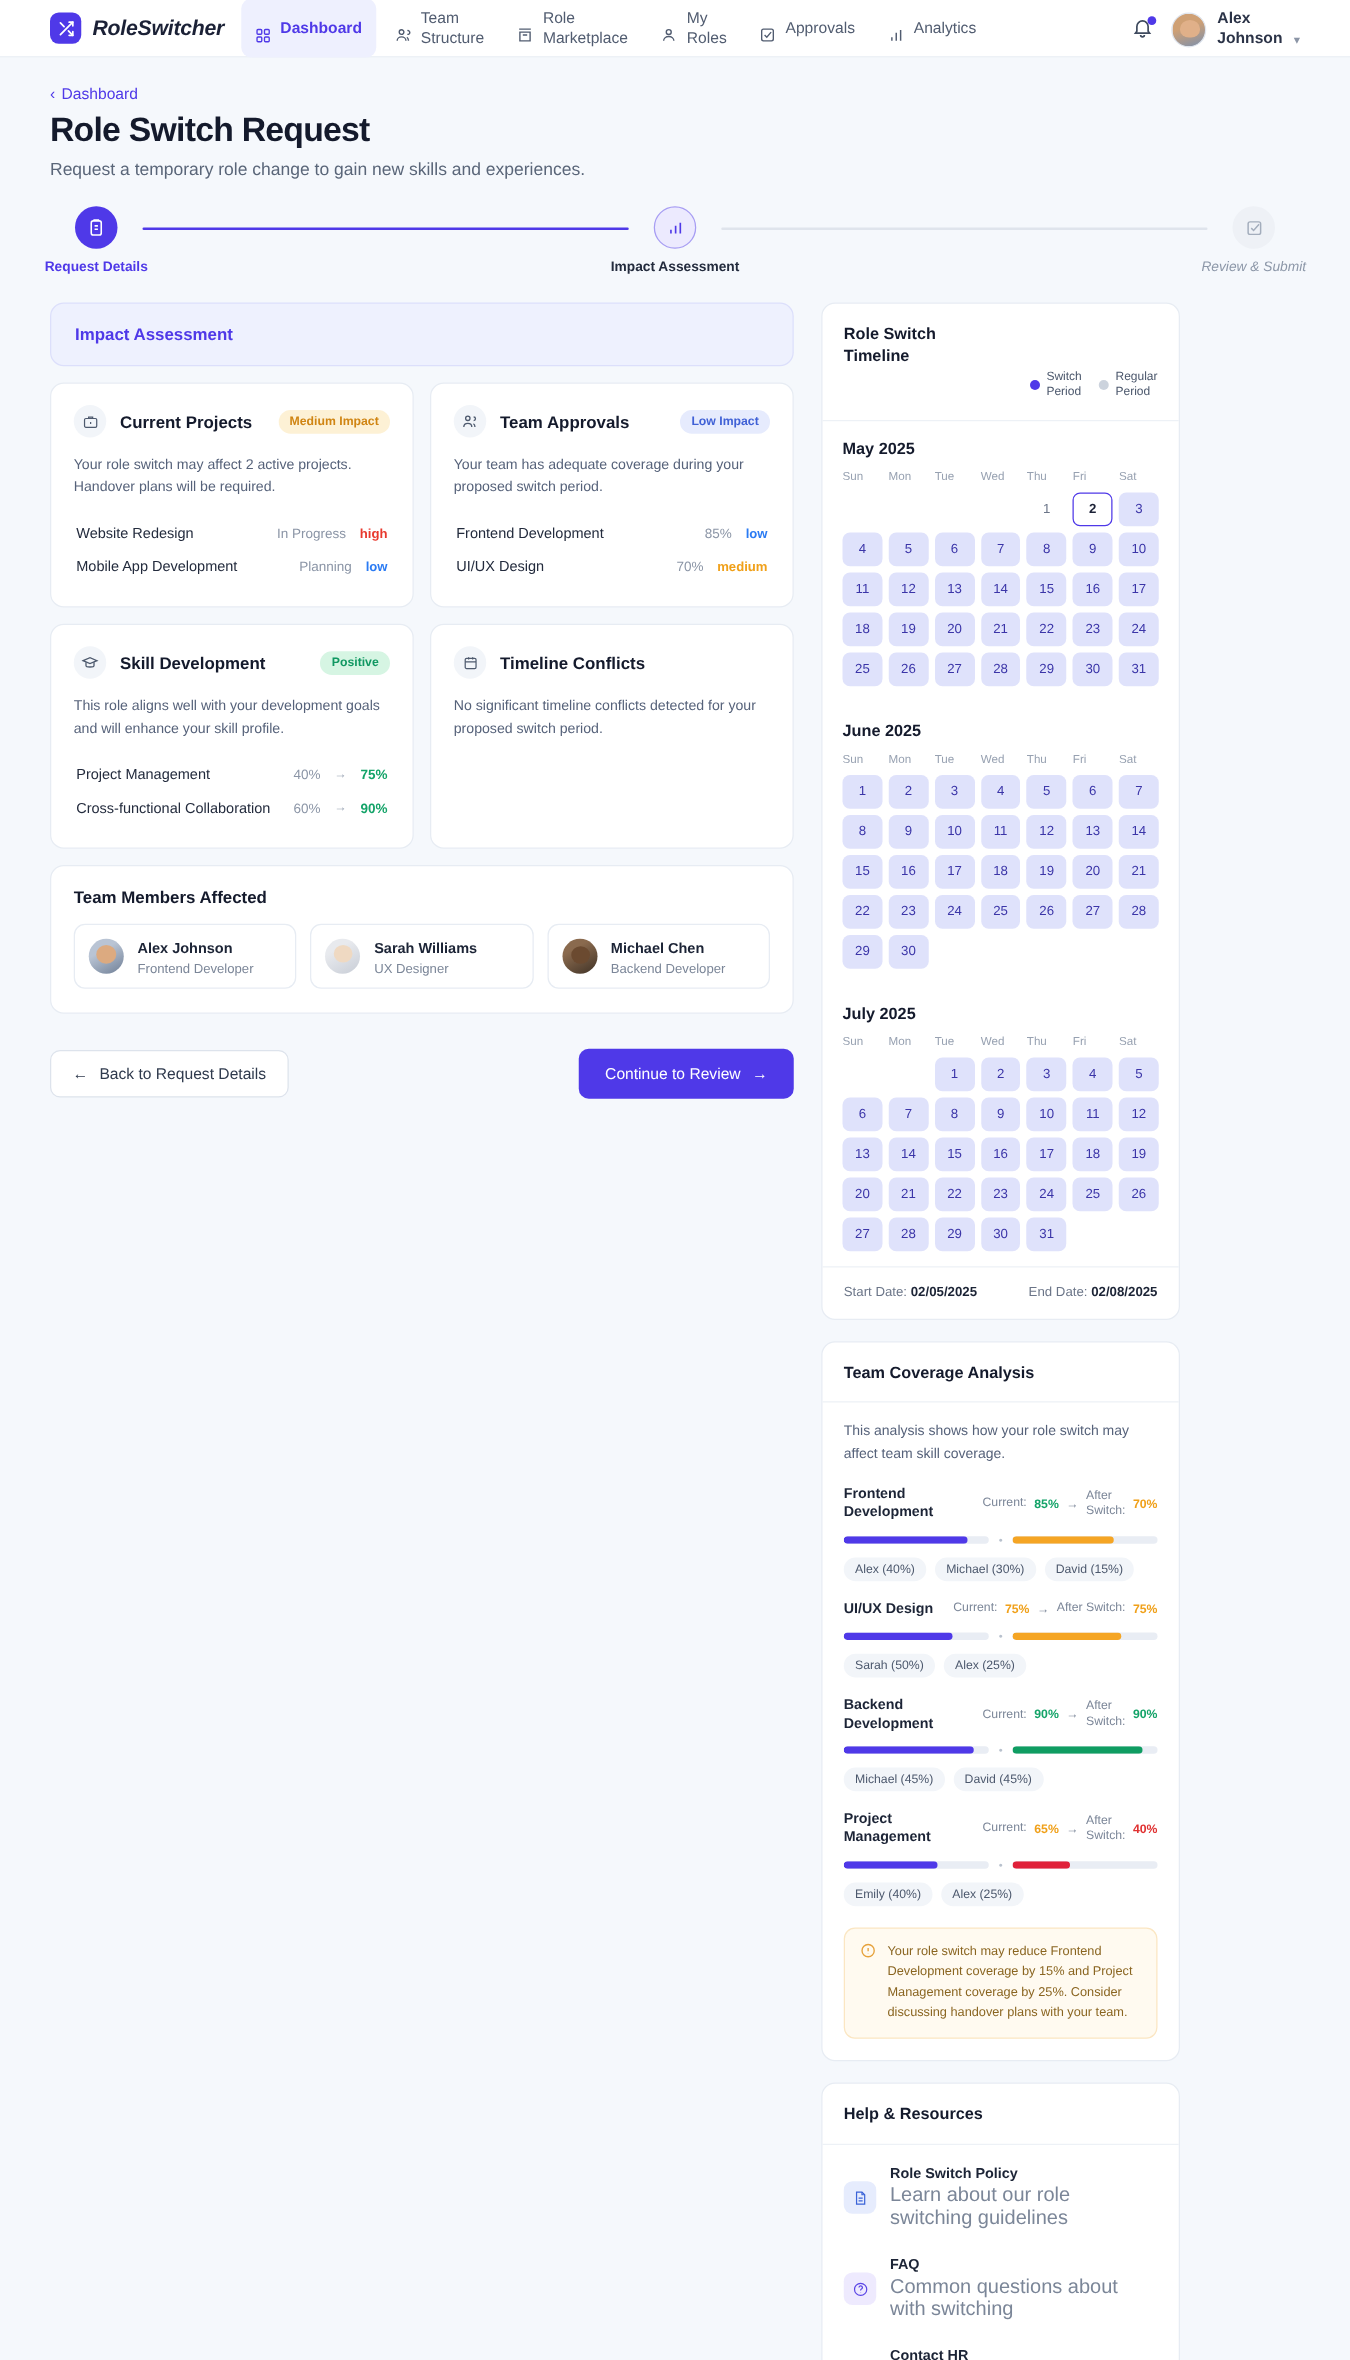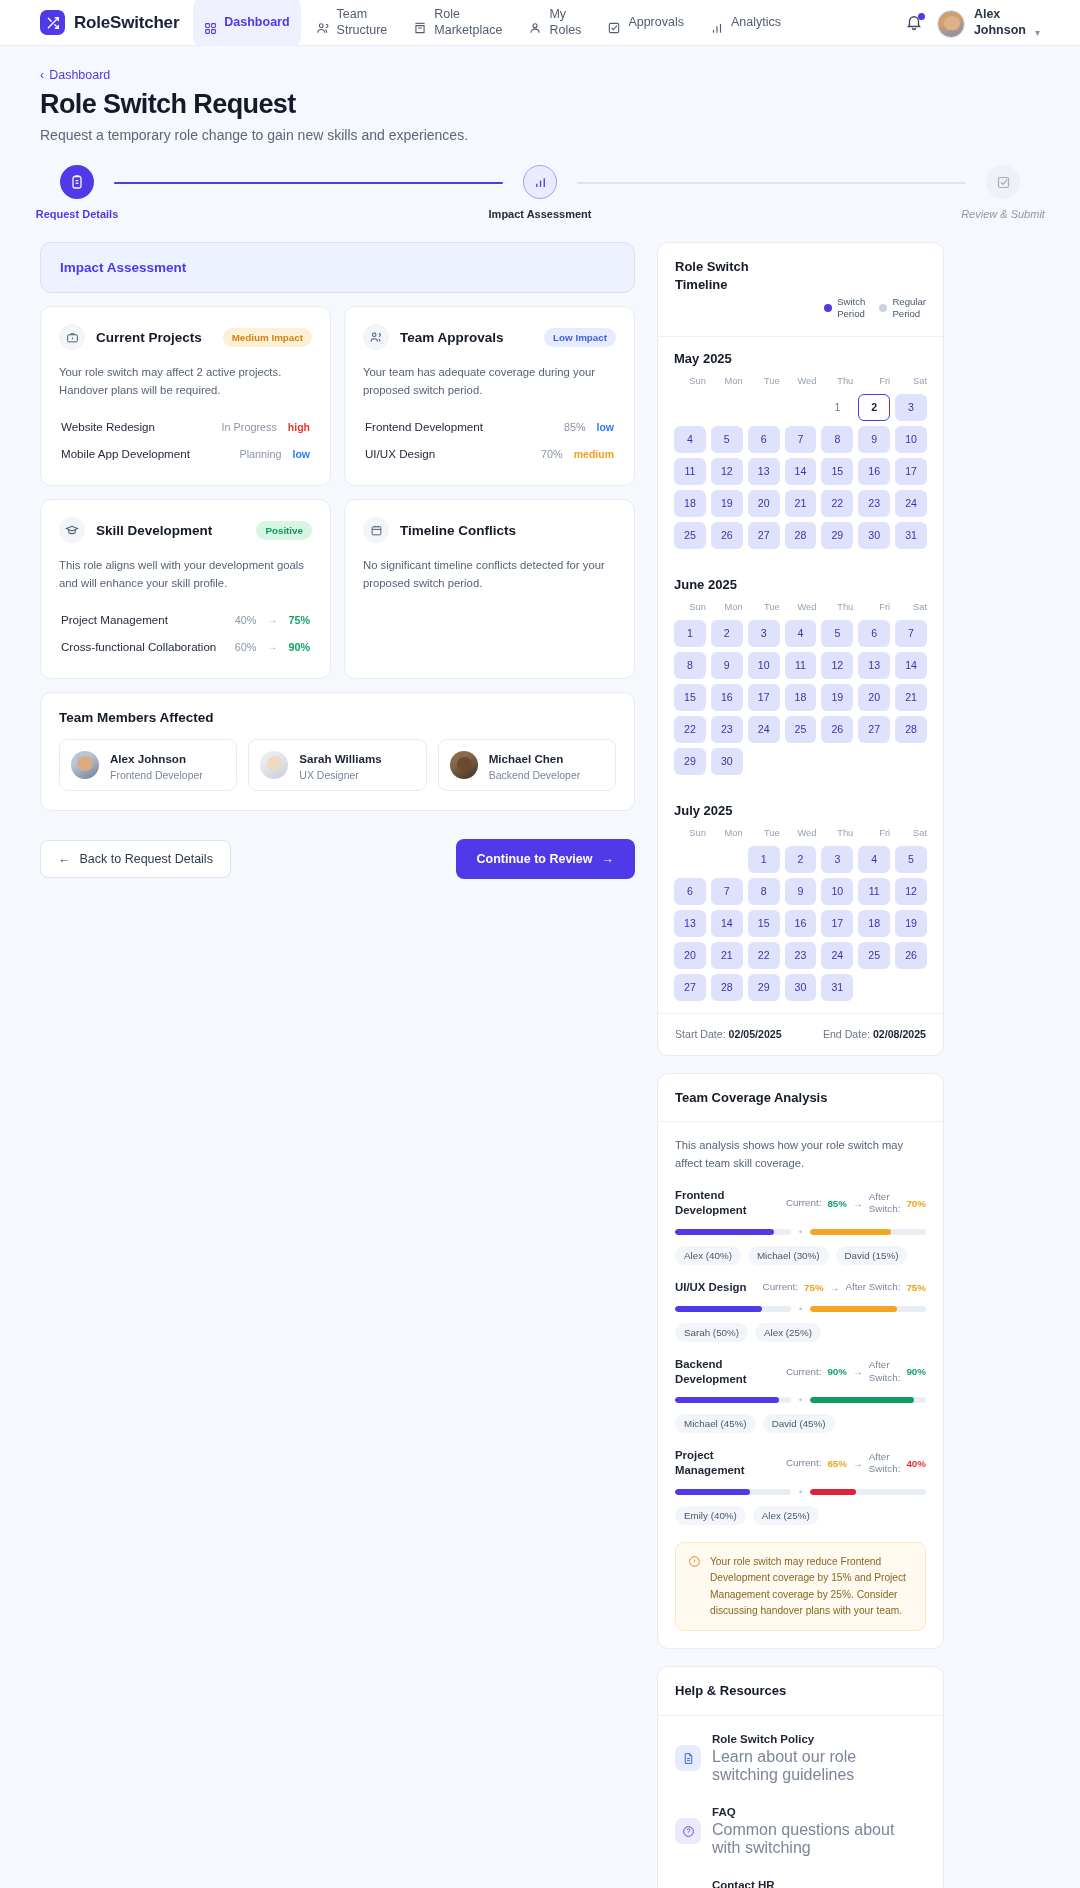--- a/index.html
+++ b/index.html
@@ -12,21 +12,21 @@
   
   .topbar {
     height: 46px; background: #ffffff; border-bottom: 1px solid #e8edf3;
     display: flex; align-items: center; padding: 0 40px;
   }
   .brand { display: flex; align-items: center; gap: 9px; }
   .brand-mark {
     width: 25px; height: 25px; border-radius: 7px; background: #4f39e8;
     display: flex; align-items: center; justify-content: center; color: #fff;
   }
-  .brand-name { font-size: 17px; font-weight: bold; color: #1b2136; letter-spacing: -0.2px; }
+  .brand-name { font-size: 17px; font-weight: bold; color: #1b2136; letter-spacing: -0.2px; font-style: italic; }
   .nav { display: flex; align-items: center; gap: 4px; margin-left: 14px; flex: 1; }
   .nav-item {
     display: flex; align-items: center; gap: 7px;
     padding: 7px 11px; border-radius: 8px;
     font-size: 12.5px; color: #515c70; line-height: 1.25; white-space: pre-line;
   }
   .nav-item.active { background: #eef0fe; color: #4f39e8; font-weight: bold; }
   .nav-item svg { flex: 0 0 auto; }
   .nav-right { display: flex; align-items: center; gap: 14px; }
   .bell-wrap { position: relative; width: 18px; height: 20px; }
@@ -132,39 +132,39 @@
   .tm-nm { font-size: 11.6px; font-weight: bold; color: #1c2436; }
   .tm-role { font-size: 10.5px; color: #7b8698; margin-top: 2px; }
 
   
   .btn-row { display: flex; align-items: center; justify-content: space-between; margin-top: 28px; }
   .btn {
     display: inline-flex; align-items: center; gap: 9px;
     font-size: 12.5px; border-radius: 8px; padding: 11px 17px; cursor: pointer;
   }
   .btn-ghost { background: #fff; border: 1px solid #dde3ec; color: #2f3a4d; }
-  .btn-primary { background: #4f39e8; color: #fff; font-weight: bold; border: none; padding: 13px 21px; }
+  .btn-primary { background: #4f39e8; color: #fff; font-weight: normal; border: none; padding: 13px 21px; }
 
   
   .side-card { background: #fff; border: 1px solid #e7ecf3; border-radius: 11px; margin-bottom: 17px; }
   .side-head {
     display: flex; align-items: flex-start; justify-content: space-between;
     padding: 15px 17px; border-bottom: 1px solid #edf1f6; gap: 10px;
   }
   .side-head h4 { font-size: 13px; font-weight: bold; color: #141a2c; line-height: 1.35; white-space: pre-line; }
   .legend { display: flex; gap: 14px; padding-top: 2px; margin-top: 36px; }
   .lg { display: flex; align-items: center; gap: 5px; font-size: 9.6px; color: #4a566b; line-height: 1.3; white-space: pre-line; }
   .dot { width: 8px; height: 8px; border-radius: 50%; flex: 0 0 auto; }
   .dot.active { background: #4f39e8; }
   .dot.idle { background: #ccd3dd; }
 
   .cal { padding: 14px 16px 0; }
   .cal h5 { font-size: 13px; font-weight: bold; color: #141a2c; }
   .cal-grid { display: grid; grid-template-columns: repeat(7, 1fr); gap: 5px; margin-top: 10px; }
-  .dow { text-align: right; font-size: 9.3px; color: #97a1b1; padding-bottom: 3px; }
+  .dow { text-align: left; font-size: 9.3px; color: #97a1b1; padding-bottom: 3px; }
   .day {
     height: 27px; border-radius: 6px; display: flex; align-items: center; justify-content: center;
     font-size: 10.6px; color: #3b4660;
   }
   .day.in { background: #dfe2fb; color: #3b35a8; font-weight: normal; }
   .day.plain { background: transparent; color: #6b7588; }
   .day.sel { background: #fff; border: 1.5px solid #4f39e8; color: #1b2136; font-weight: bold; }
   .day.empty { background: transparent; }
   .cal-foot {
     display: flex; align-items: center; justify-content: space-between;

